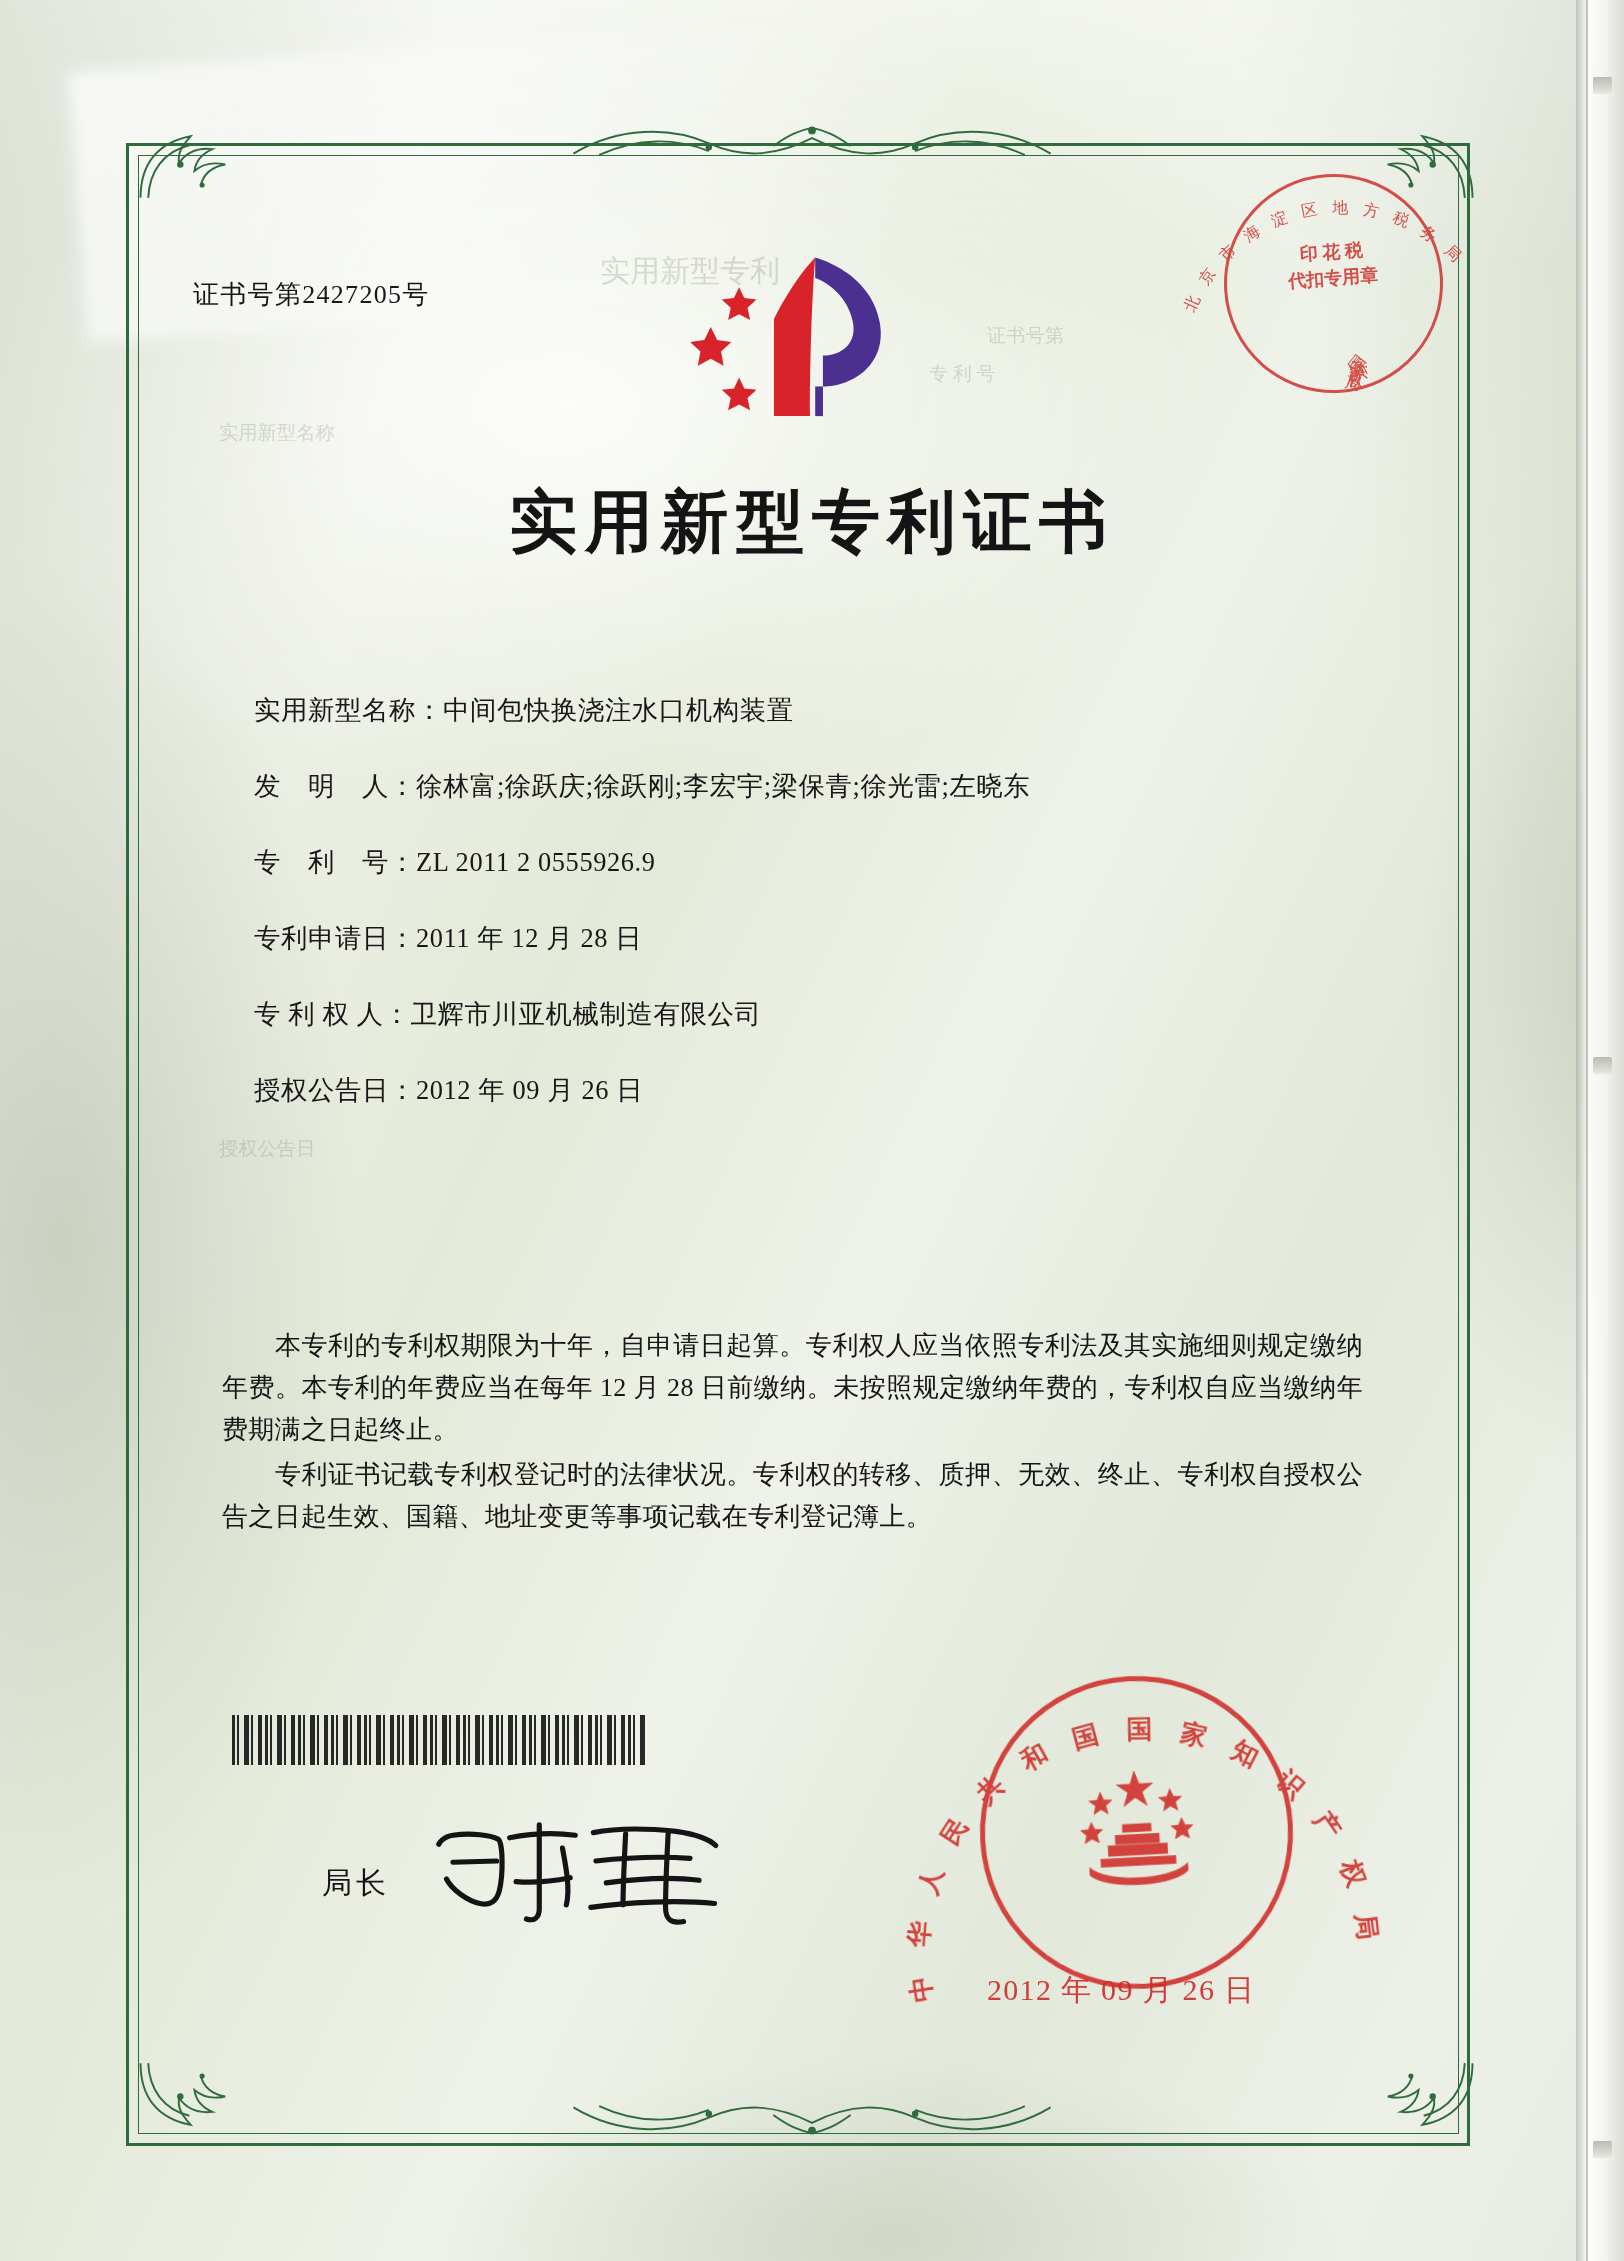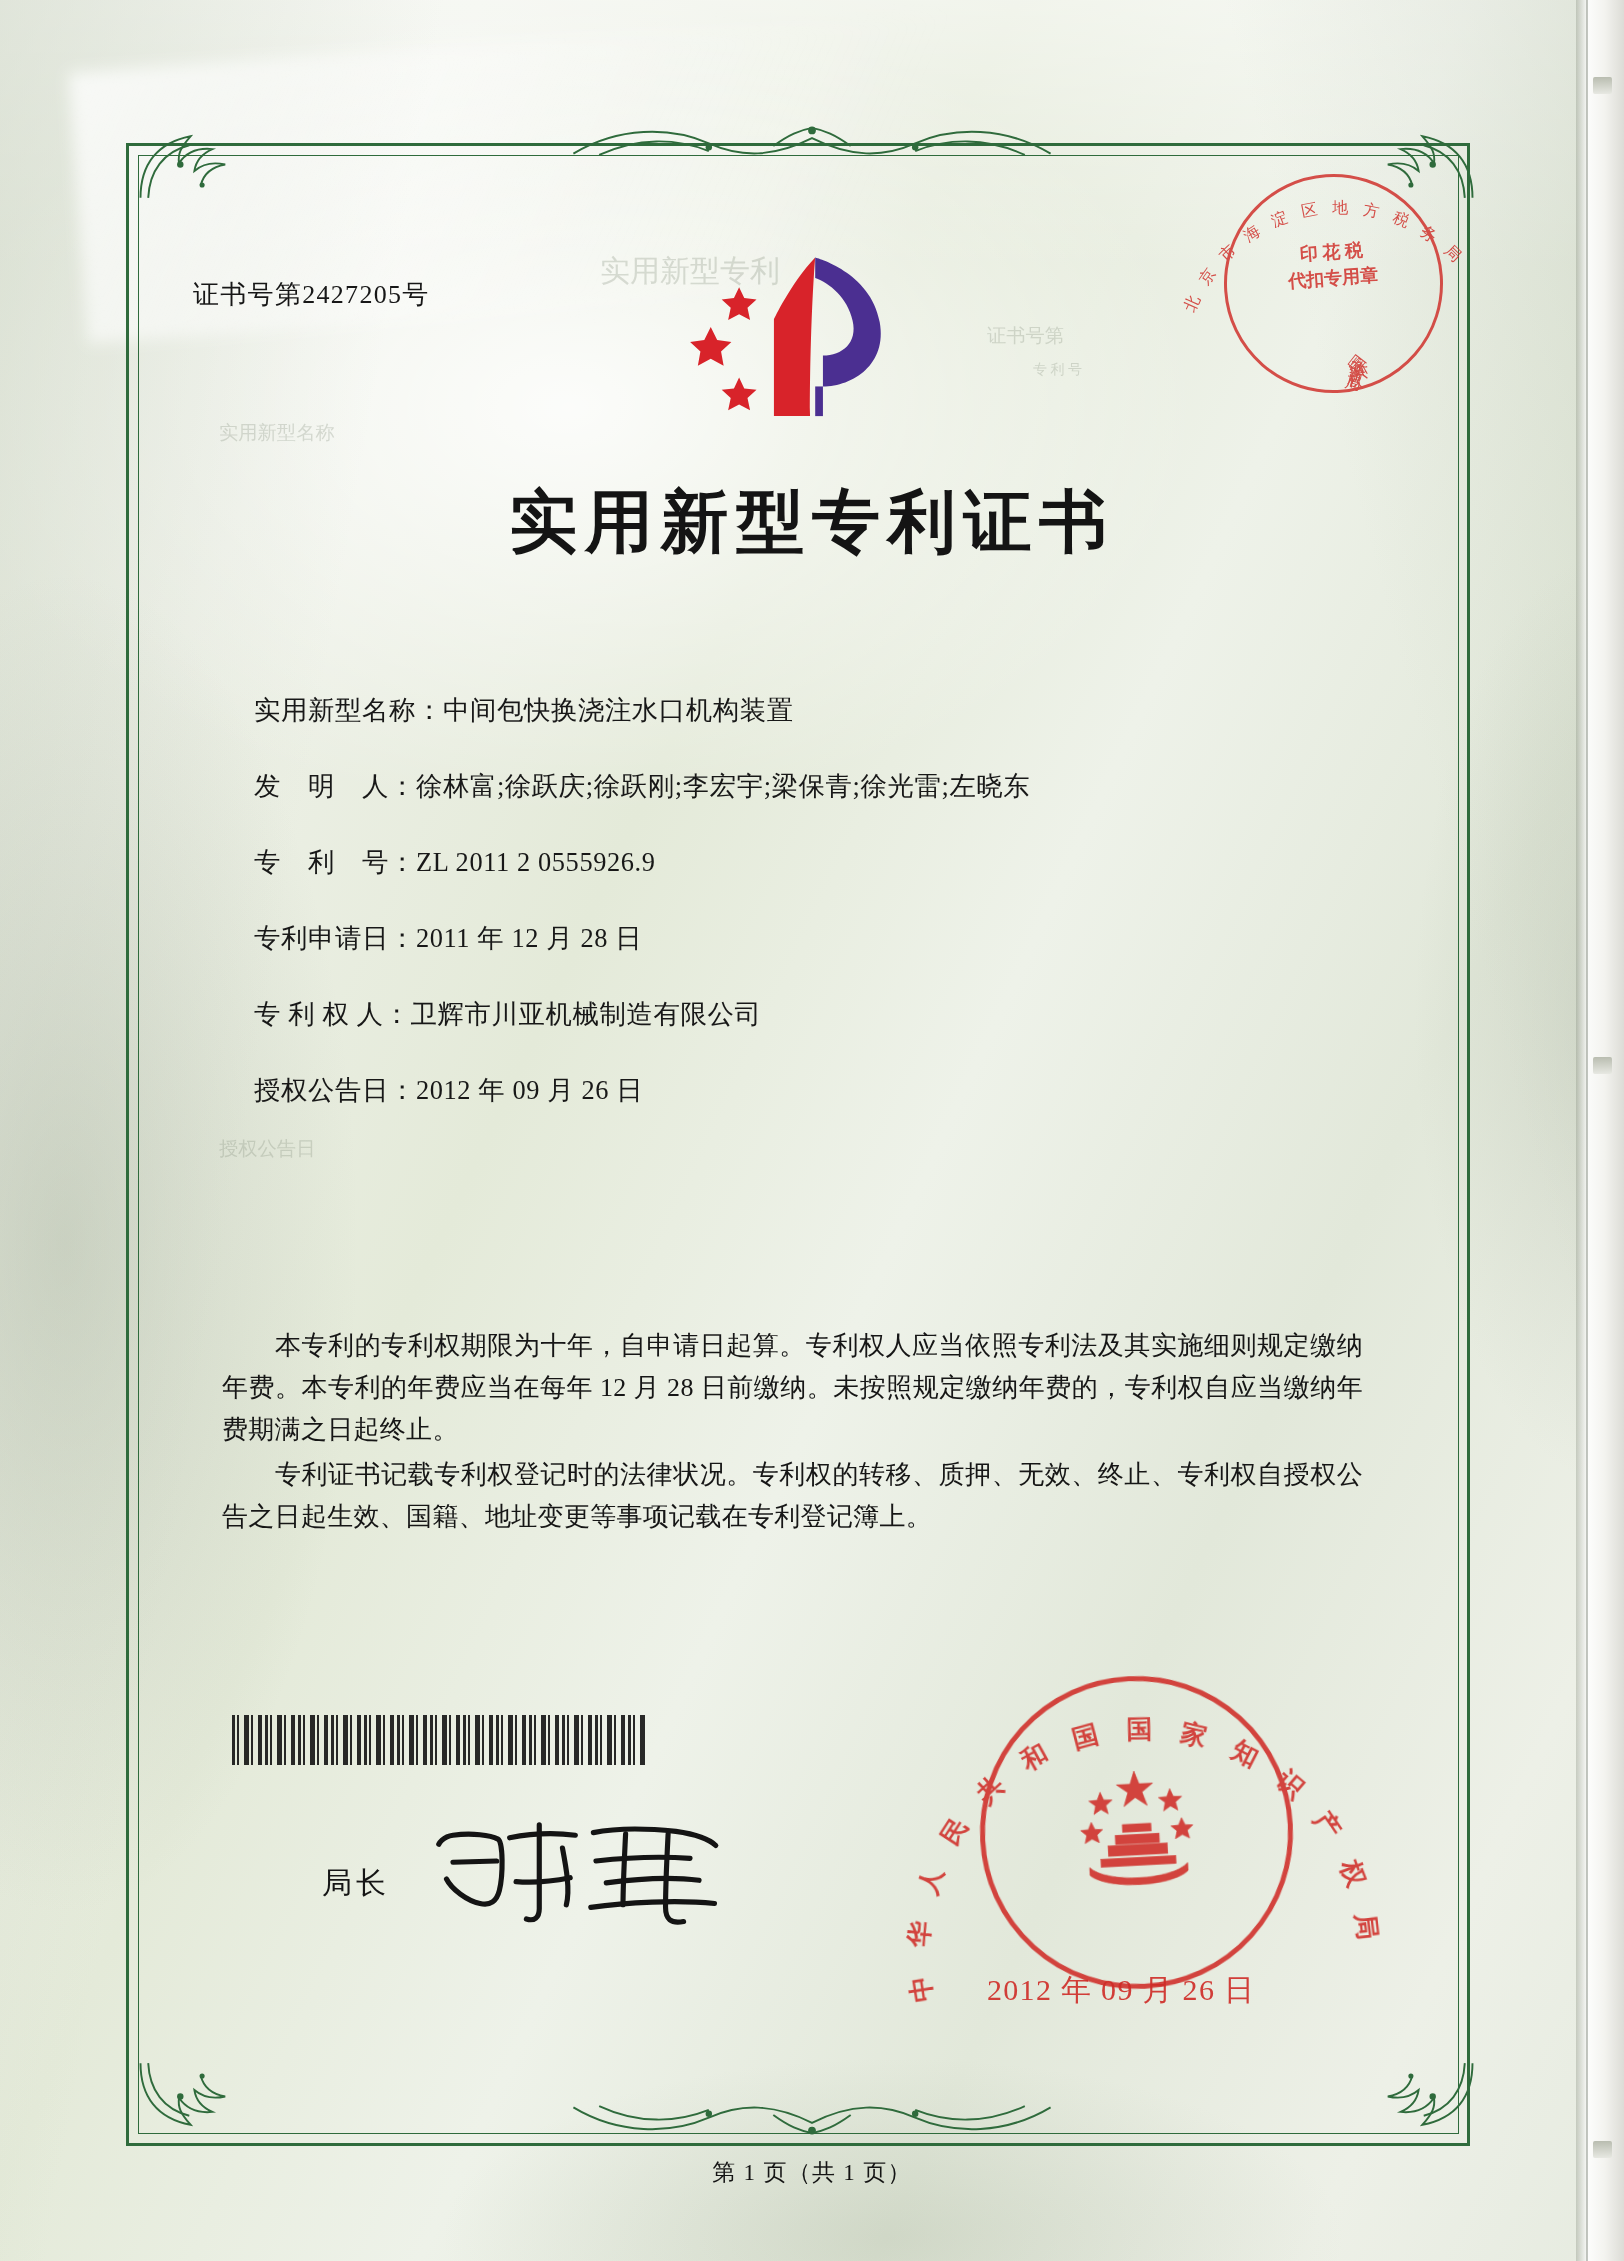--- a/index.html
+++ b/index.html
@@ -266,21 +266,21 @@
 <body>
 
 <div class="page">
 
   <div class="shade-a"></div>
   <div class="shade-b"></div>
   <div class="glare"></div>
 
   <div class="ghost" style="left:600px; top:251px;">实用新型专利</div>
   <div class="ghost" style="left:987px; top:322px; font-size:19.3px;">证书号第</div>
-  <div class="ghost" style="left:1033px; top:361px; font-size:14px;">专 利 号</div>
+  <div class="ghost" style="left:929px; top:361px; font-size:19px;">专 利 号</div>
   <div class="ghost" style="left:219px; top:419px; font-size:19.3px;">实用新型名称</div>
   <div class="ghost" style="left:219px; top:1135px; font-size:19.3px;">授权公告日</div>
 
   <div class="border-outer"></div>
   <div class="border-inner"></div>
 
   <div class="corner c-tl">
     <svg viewBox="0 0 150 120" fill="none" stroke="currentColor" stroke-width="3">
       <path d="M8 112 C8 60 34 26 86 16 C70 34 66 44 68 58 C80 40 100 34 120 36 C102 44 94 56 92 70 C106 58 122 56 140 60 C118 64 106 76 102 92"></path>
       <path d="M20 112 C22 70 44 40 84 30"></path>
@@ -454,21 +454,20 @@
         <rect x="76" y="112" width="68" height="14"></rect>
         <rect x="88" y="96" width="44" height="12"></rect>
         <rect x="52" y="148" width="116" height="12"></rect>
         <path d="M34 160 C60 186 160 186 186 160 L186 172 C160 196 60 196 34 172 Z"></path>
       </svg>
     </div>
   </div>
 
   <div class="stamp-date">2012 年 09 月 26 日</div>
 
-  <div class="page-no">第 1 页（共 1 页）</div>
 
   <div class="edge"></div>
   <div class="edge-line"></div>
   <div class="edge-notch" style="top:77px;"></div>
   <div class="edge-notch" style="top:1057px;"></div>
   <div class="edge-notch" style="top:2141px;"></div>
 
 </div>
 
 

